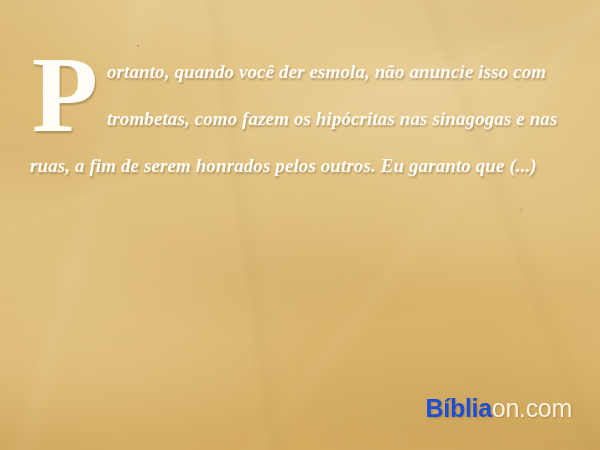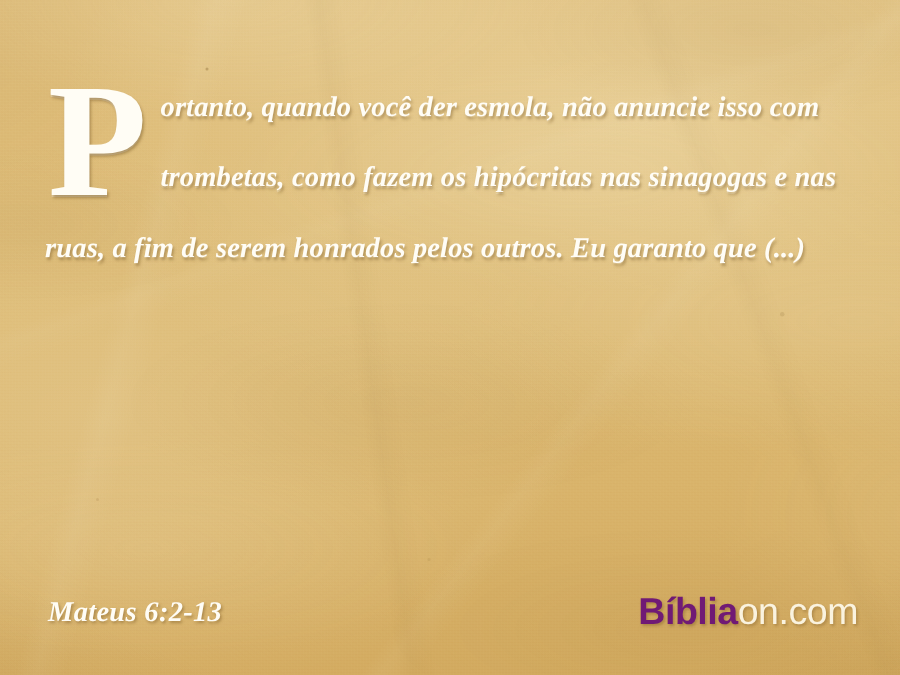--- a/index.html
+++ b/index.html
@@ -150,21 +150,21 @@
     top: 4px;
     font-family: "Liberation Sans", "DejaVu Sans", sans-serif;
     font-size: 25px;
     letter-spacing: -0.3px;
     white-space: nowrap;
     text-shadow: 1px 1px 2px rgba(100,68,20,0.34);
   }
 
   .brand-strong {
     font-weight: 700;
-    color: #701a75;
+    color: #1d4ed8;
   }
 
   .brand-light {
     font-weight: 400;
     color: #fdf7e6;
     opacity: 0.95;
   }
 </style>
 </head>
 <body>
@@ -185,20 +185,19 @@
   <div class="paper-speck" style="left:455px; top:120px; width:2px; height:2px; opacity:.3;"></div>
 
   <div class="content">
 
     <div class="verse-body">
       <span class="dropcap">P</span>
       <span class="verse-text">ortanto, quando você der esmola, não anuncie isso com trombetas, como fazem os hipócritas nas sinagogas e nas ruas, a fim de serem honrados pelos outros. Eu garanto que (...)</span>
     </div>
 
     <div class="footer">
-      <div class="reference">Mateus 6:2-13</div>
       <div class="brand">
         <span class="brand-strong">Bíblia</span><span class="brand-light">on.com</span>
       </div>
     </div>
 
   </div>
 </div>
 
 </body></html>

